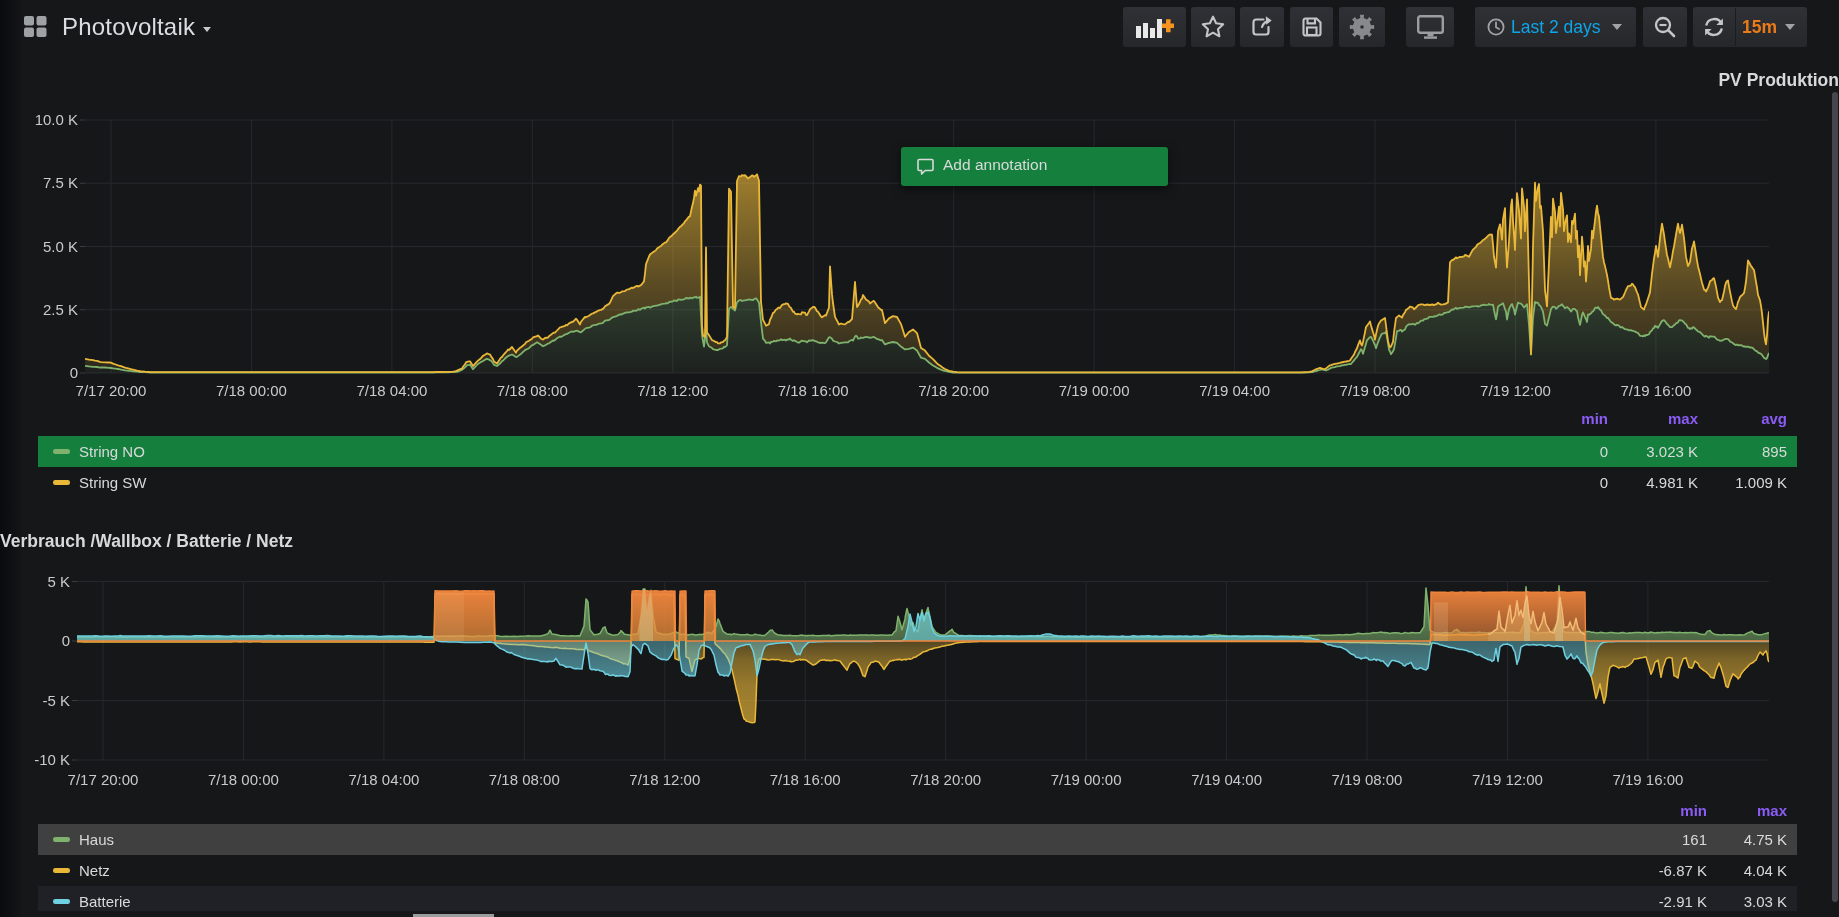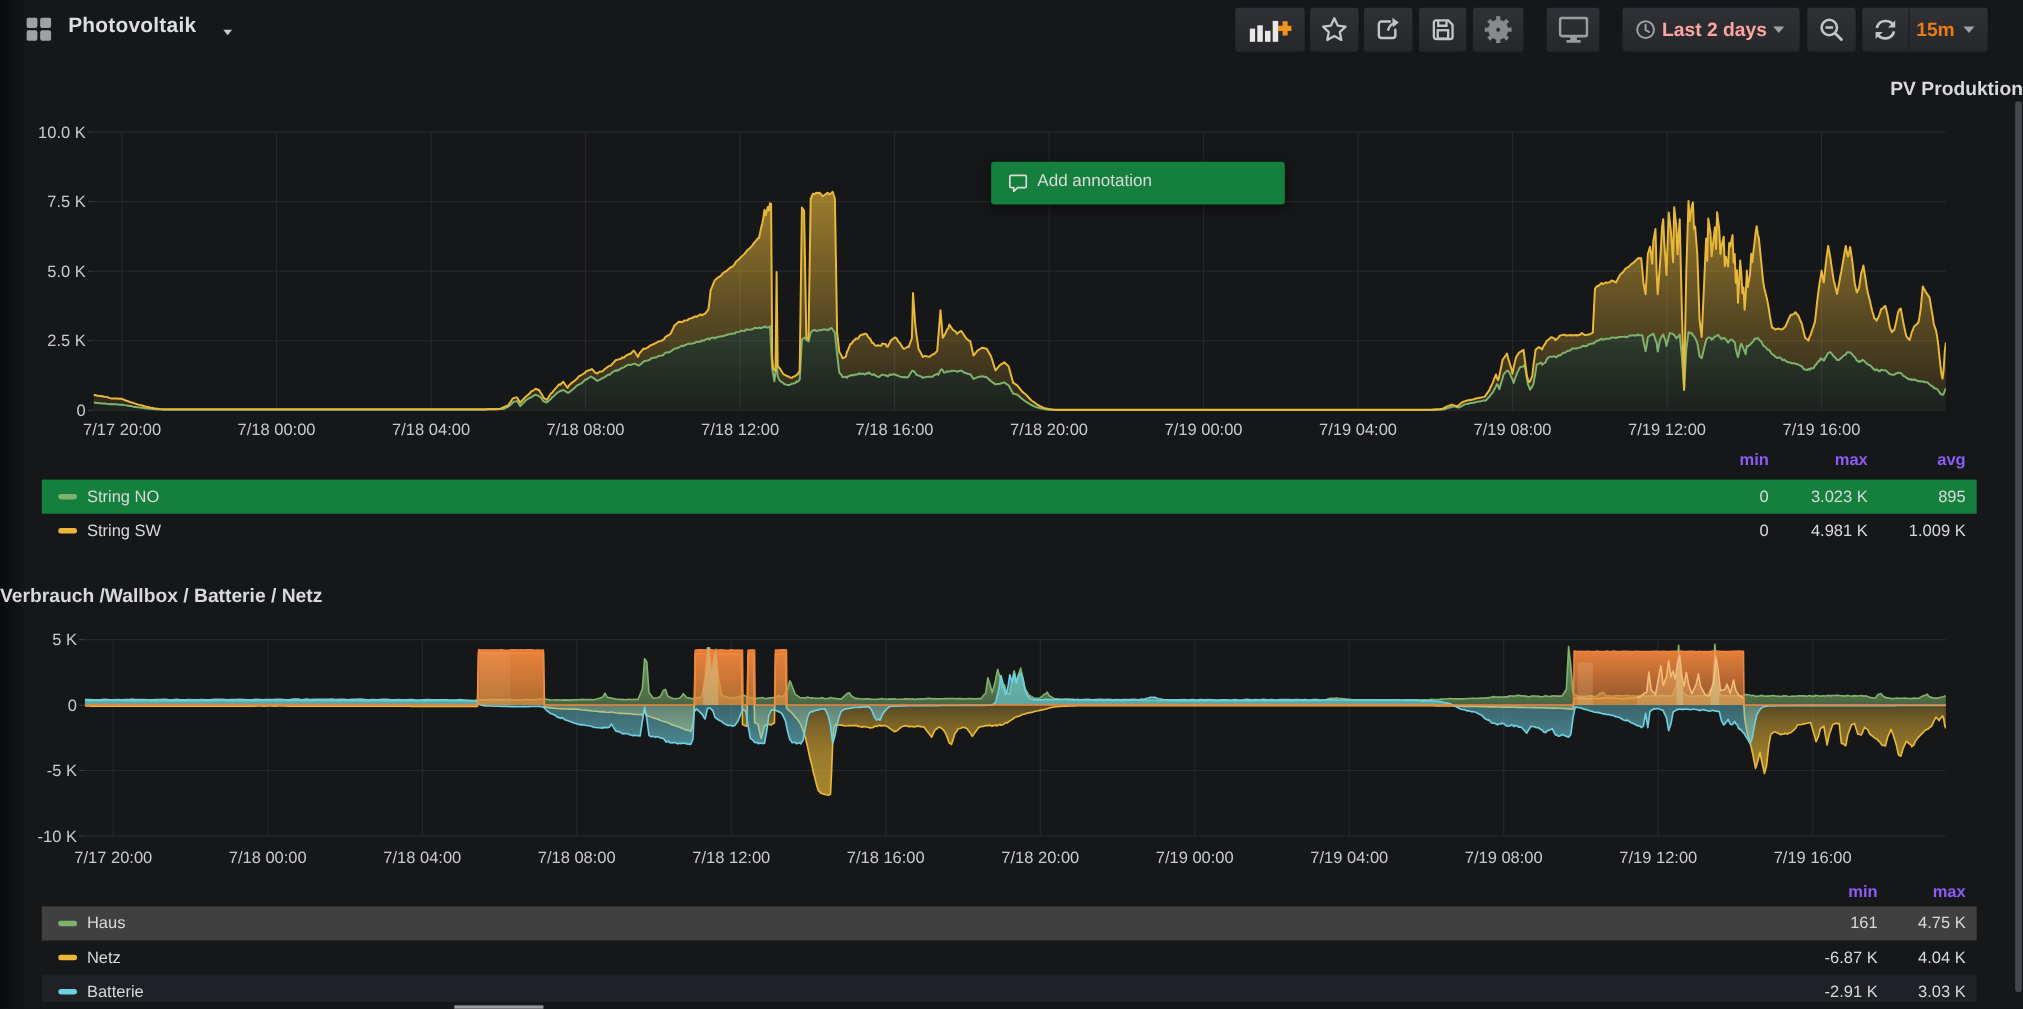--- a/index.html
+++ b/index.html
@@ -153,21 +153,21 @@
 </svg>
 
 <div class="abs" style="left:0;top:0;width:24px;height:917px;background:linear-gradient(90deg,#0a0b0d 0%,#0e0f12 40%,#161719 100%)"></div>
 
 <svg class="abs" style="left:24px;top:16px" width="23" height="22" viewBox="0 0 23 22">
 <rect x="0" y="0" width="10" height="9.5" rx="2" fill="#9fa2a5"></rect>
     <rect x="12.5" y="0" width="10" height="9.5" rx="2" fill="#9fa2a5"></rect>
 <rect x="0" y="11.5" width="10" height="9.5" rx="2" fill="#9fa2a5"></rect>
     <rect x="12.5" y="11.5" width="10" height="9.5" rx="2" fill="#9fa2a5"></rect>
 </svg>
-<div class="abs" style="left:62px;top:13px;font-size:19px;font-weight:700;color:#dcdde0;letter-spacing:0.2px">Photovoltaik</div>
+<div class="abs" style="left:62px;top:13px;font-size:24px;font-weight:400;color:#dcdde0;letter-spacing:0.2px">Photovoltaik</div>
 <div class="abs caret" style="left:203px;top:27px;border-left-width:4.5px;border-right-width:4.5px;border-top-width:5px;border-top-color:#c7c9cb"></div>
 
 <div class="navbtn" style="left:1123px;width:63px"></div>
 <svg class="abs" style="left:1136px;top:15px" width="38" height="24" viewBox="0 0 38 24">
 <rect x="0" y="11" width="5" height="12" fill="#e8e8e8"></rect>
     <rect x="7" y="8" width="5" height="15" fill="#e8e8e8"></rect>
     <rect x="14" y="13" width="5" height="10" fill="#e8e8e8"></rect>
     <rect x="21" y="4" width="5" height="19" fill="#e8e8e8"></rect>
 <path d="M29 8.5h4.2V4.3h4.6v4.2H42v4.6h-4.2v4.2h-4.6v-4.2H29z" fill="#f6921e" transform="translate(-3.2,0)"></path>
 </svg>
@@ -196,21 +196,21 @@
 <rect x="1.2" y="1.2" width="24.6" height="16.6" rx="2" fill="none" stroke="#9b9ea1" stroke-width="2.4"></rect>
 <rect x="10.5" y="18" width="6" height="3.4" fill="#9b9ea1"></rect>
 <rect x="7" y="21.4" width="13" height="2.4" fill="#9b9ea1"></rect>
 </svg>
 
 <div class="navbtn" style="left:1475px;width:161px"></div>
 <svg class="abs" style="left:1487px;top:18px" width="18" height="18" viewBox="0 0 18 18">
 <circle cx="9" cy="9" r="7.6" fill="none" stroke="#9fa3a8" stroke-width="1.8"></circle>
 <path d="M9 4.5 V9.3 L12 11" fill="none" stroke="#9fa3a8" stroke-width="1.8" stroke-linecap="round"></path>
 </svg>
-<div class="abs" style="left:1511px;top:17px;font-size:17.5px;font-weight:700;color:#fca5a5">Last 2 days</div>
+<div class="abs" style="left:1511px;top:17px;font-size:17.5px;font-weight:400;color:#0ea5e9">Last 2 days</div>
 <div class="abs caret" style="left:1612px;top:24px"></div>
 
 <div class="navbtn" style="left:1643px;width:44px"></div>
 <svg class="abs" style="left:1652px;top:14px" width="26" height="26" viewBox="0 0 26 26">
 <circle cx="11" cy="11" r="7" fill="none" stroke="#c3c5c7" stroke-width="2.3"></circle>
 <line x1="7.5" y1="11" x2="14.5" y2="11" stroke="#c3c5c7" stroke-width="2.1"></line>
 <line x1="16.2" y1="16.2" x2="22" y2="22" stroke="#c3c5c7" stroke-width="2.6" stroke-linecap="round"></line>
 </svg>
 <div class="navbtn" style="left:1693px;width:114px"></div>
 <div class="abs" style="left:1735px;top:8px;width:1px;height:38px;background:#1b1c1f"></div>

